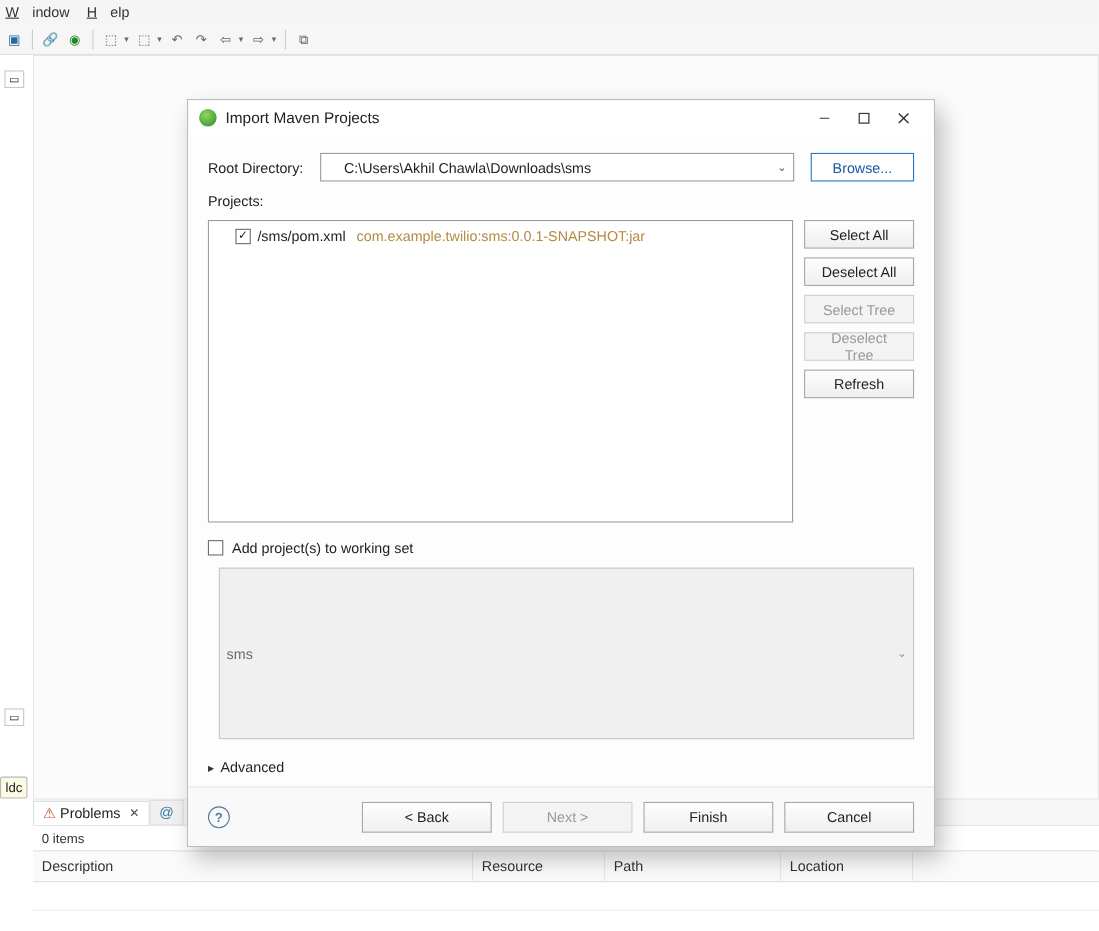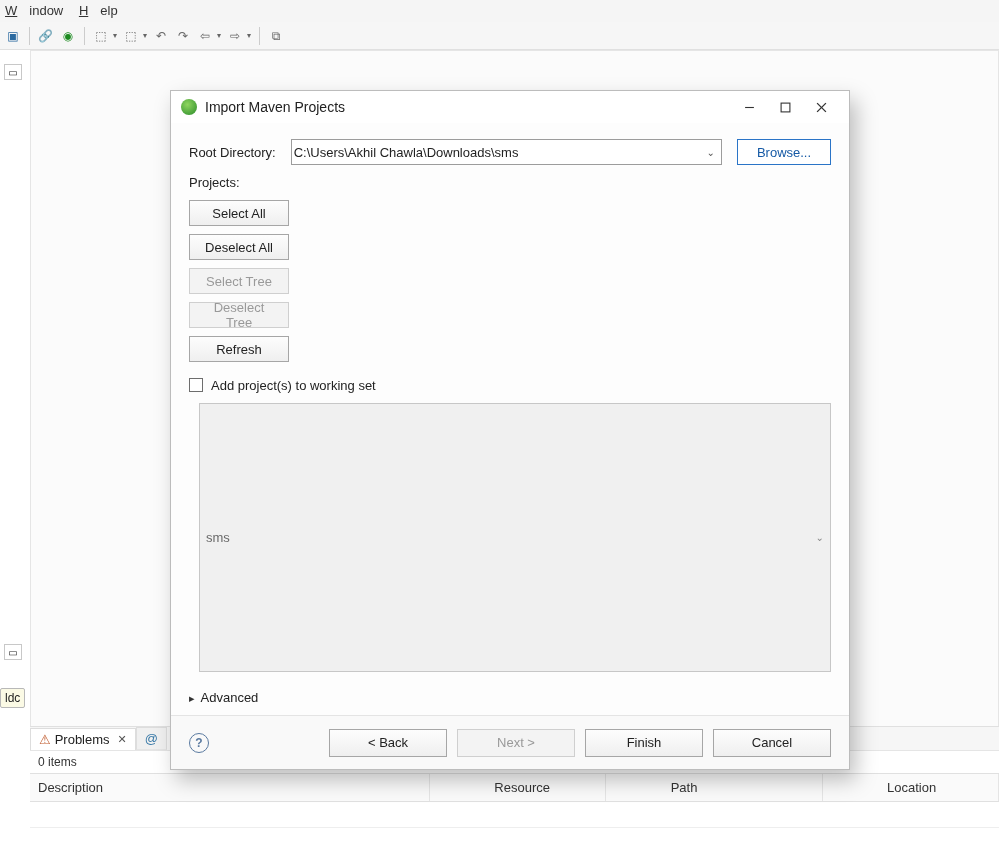--- a/index.html
+++ b/index.html
@@ -18,29 +18,29 @@
   .tsep { width:1px; height:18px; background:#ccc; margin:0 2px; }
   .dd { font-size:8px; color:#666; margin-left:-2px; }
 
   
   .workspace { position:absolute; top:50px; left:30px; right:0; bottom:115px; background:#fbfbfb; border:1px solid #e5e5e5; }
 
   
   .left-gutter { position:absolute; top:60px; left:0; width:28px; }
   .gutter-square { width:18px; height:16px; border:1px solid #c8c8c8; background:#fff; margin:4px; display:flex; align-items:center; justify-content:center; font-size:10px;}
   .gutter-mid { position:absolute; top:640px; left:0; width:28px;}
-  .ldc-tag { position:absolute; top:688px; left:0; border:1px solid #b8b8b8; background:#fbfae5; padding:2px 4px; font-size:12px; border-radius:2px;}
+  .ldc-tag { position:absolute; top:706px; left:0; border:1px solid #b8b8b8; background:#fbfae5; padding:2px 4px; font-size:12px; border-radius:2px;}
 
   
   .problems-panel { position:absolute; left:30px; right:0; bottom:0; height:120px; background:#fff; border-top:1px solid #e0e0e0; }
   .tabs-row { height:24px; display:flex; align-items:center; border-bottom:1px solid #e5e5e5; background:#f6f6f6;}
   .tab { padding:3px 8px; background:#fff; border:1px solid #ddd; border-bottom:none; display:flex; align-items:center; gap:4px; font-size:13px;}
   .tab .closex { font-size:11px; color:#555; margin-left:4px; }
   .items-row { padding:4px 8px; font-size:12px; color:#333; }
-  .table-head { display:flex; border-top:1px solid #e0e0e0; border-bottom:1px solid #e0e0e0; background:#fafafa;justify-content:space-between;}
+  .table-head { display:flex; border-top:1px solid #e0e0e0; border-bottom:1px solid #e0e0e0; background:#fafafa;}
   .th { padding:6px 8px; border-right:1px solid #e5e5e5; font-size:13px; color:#333;}
   .th.desc { flex:0 0 400px; }
   .th.res { flex:0 0 120px; }
   .th.path { flex:0 0 160px; }
   .th.loc { flex:0 0 120px; }
   .th.type { flex:1; }
   .empty-row { height:26px; border-bottom:1px solid #eee;}
 
   
   .dialog { position:absolute; top:90px; left:170px; width:680px; height:680px; background:#fff; border:1px solid #bcbcbc; box-shadow:6px 10px 20px rgba(0,0,0,.25); display:flex; flex-direction:column; }
@@ -50,21 +50,21 @@
   .winctl { width:36px; height:22px; display:flex; align-items:center; justify-content:center; color:#333;}
   .winctl svg { width:11px; height:11px; }
 
   .wizard-head { padding:14px 18px 16px 18px; border-bottom:1px solid #e4e4e4; background:linear-gradient(#fff,#f7f9fb);}
   .wizard-head h2 { margin:0 0 6px 0; font-size:18px; font-weight:600; }
   .wizard-head .sub { font-size:13px; color:#333; padding-left:10px;}
 
   .body { flex:1; padding:16px 18px 10px 18px; display:flex; flex-direction:column; gap:10px; background:#fdfdfd;}
   .row { display:flex; align-items:center; gap:15px;}
   .label { font-size:13px; color:#222; }
-  .select-field { flex:1; height:26px; border:1px solid #9c9c9c; background:#fff; display:flex; align-items:center; padding:0 2px; font-size:13px; position:relative;}
+  .select-field { flex:1; height:26px; border:1px solid #9c9c9c; background:#fff; display:flex; align-items:center; padding:0 21px; font-size:13px; position:relative;}
   .select-field .caret { position:absolute; right:6px; font-size:10px; color:#555;}
   .btn { height:26px; min-width:94px; padding:0 10px; border:1px solid #a6a6a6; background:linear-gradient(#fdfdfd,#efefef); font-size:13px; color:#222; cursor:pointer; display:flex; align-items:center; justify-content:center;}
   .btn.primary-out { border:1px solid #2a74c7; background:#fff; color:#1559a5;}
   .btn:disabled, .btn.disabled { color:#999; background:#f3f3f3; border-color:#cfcfcf; }
 
   .projects-area { display:flex; gap:10px; }
   .list-box { flex:1; height:275px; border:1px solid #9c9c9c; background:#fff; padding:6px 6px; overflow:auto;}
   .list-item { display:flex; align-items:center; gap:6px; font-size:13px;}
   .chk { width:14px; height:14px; border:1px solid #6d6d6d; display:inline-flex; align-items:center; justify-content:center; background:#fff;}
   .chk.checked::after { content:"✓"; font-size:11px; color:#222; line-height:1; }
@@ -174,20 +174,27 @@
       <div class="select-field">
         <span>C:\Users\Akhil Chawla\Downloads\sms</span>
         <span class="caret">⌄</span>
       </div>
       <button class="btn primary-out">Browse...</button>
     </div>
 
     <div class="label">Projects:</div>
 
     <div class="projects-area">
+      <div class="list-box">
+        <div class="list-item" style="padding-left:18px;">
+          <span class="chk checked"></span>
+          <span class="li-path">/sms/pom.xml</span>
+          <span class="li-art">com.example.twilio:sms:0.0.1-SNAPSHOT:jar</span>
+        </div>
+      </div>
       <div class="side-btns">
         <button class="btn">Select All</button>
         <button class="btn">Deselect All</button>
         <button class="btn disabled">Select Tree</button>
         <button class="btn disabled">Deselect Tree</button>
         <button class="btn">Refresh</button>
       </div>
     </div>
 
     <div class="ws-row">

